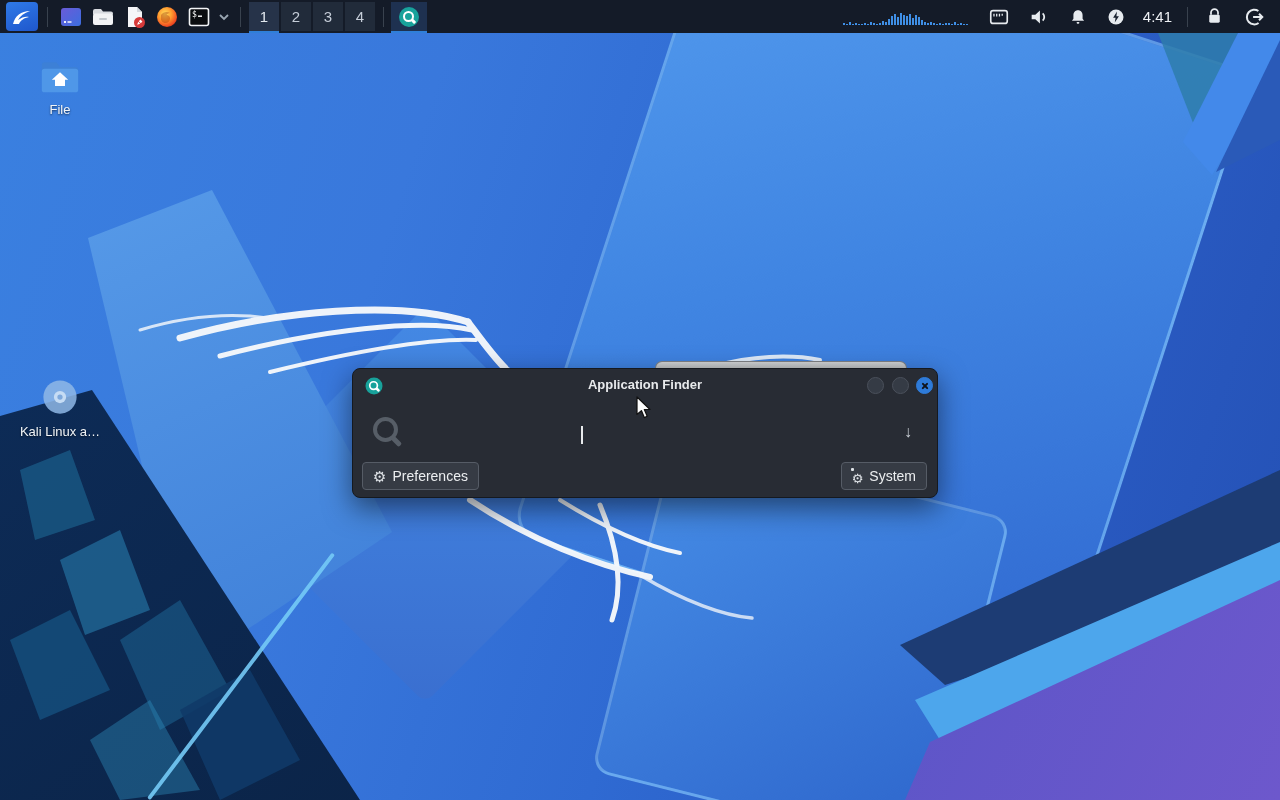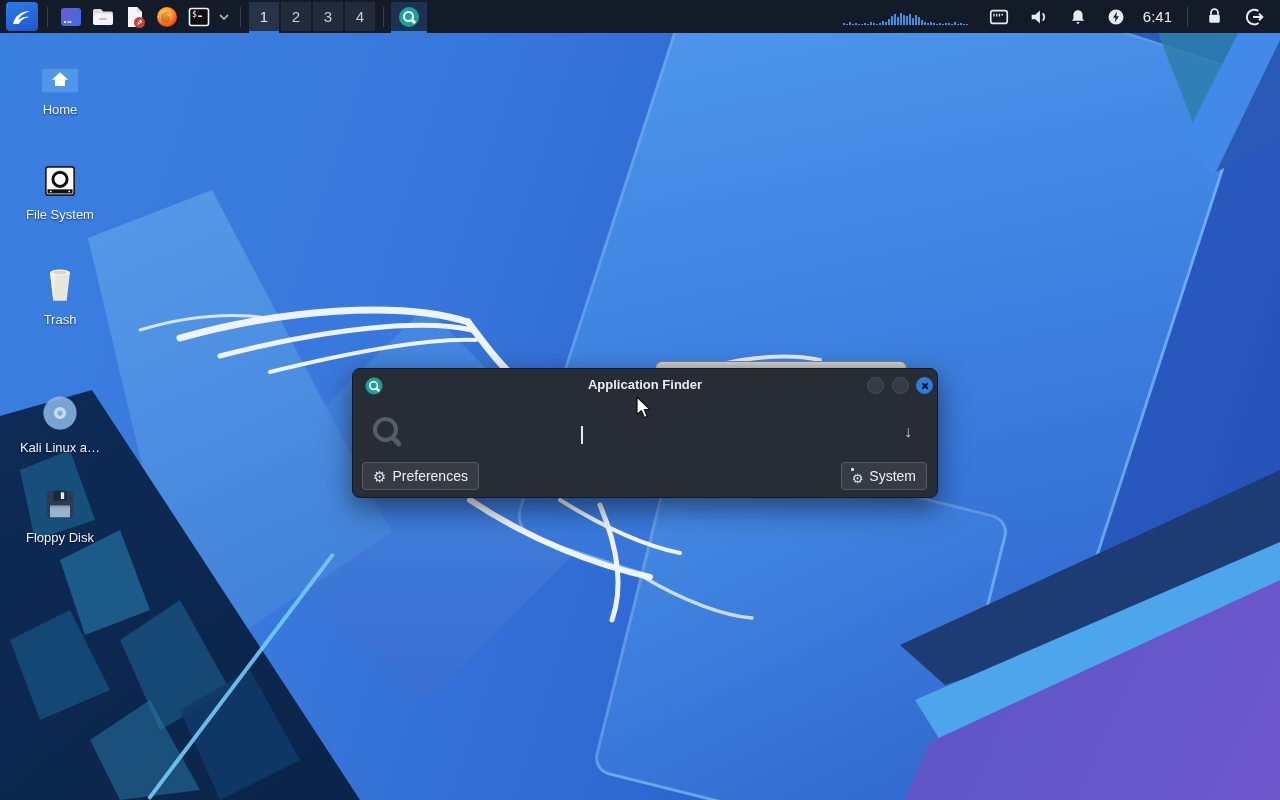--- a/index.html
+++ b/index.html
@@ -273,21 +273,21 @@
         <path d="M12,4 c-3.5,0 -5.5,2.6 -5.5,6 v4 l-1.8,2.6 h14.6 L17.5,14 v-4 c0,-3.4 -2,-6 -5.5,-6 Z" fill="#e7ebef"></path>
         <rect x="10.3" y="18" width="3.4" height="2" rx="1" fill="#e7ebef"></rect>
       </svg>
     </div>
     <div class="sicon">
       <svg width="20" height="20" viewBox="0 0 24 24">
         <circle cx="12" cy="12" r="9" fill="#e7ebef"></circle>
         <path d="M13.2,5.5 L8.5,13 h3 l-1,5.5 L15.5,11 h-3 Z" fill="#1a2230"></path>
       </svg>
     </div>
-    <div id="clock">6:41</div>
+    <div id="clock">4:41</div>
     <div class="psep"></div>
     <div class="sicon">
       <svg width="21" height="21" viewBox="0 0 24 24">
         <path d="M8,10 v-2.5 a4,4 0 0 1 8,0 V10" stroke="#e7ebef" stroke-width="2" fill="none"></path>
         <rect x="6" y="10" width="12" height="9" rx="1.5" fill="#e7ebef"></rect>
       </svg>
     </div>
     <div class="sicon">
       <svg width="22" height="22" viewBox="0 0 24 24">
         <path d="M16.8,5.5 a8,8 0 1 0 0.2,13" stroke="#e7ebef" stroke-width="2.2" fill="none"></path>
@@ -297,67 +297,32 @@
   </div>
 
   <div class="dicon" style="top:56px">
     <div class="art">
         <svg width="44" height="40" viewBox="0 0 48 44">
       <path d="M4,10 a3,3 0 0 1 3,-3 h13 l4,5 h17 a3,3 0 0 1 3,3 v2 H4 Z" fill="#3d80d6"></path>
       <rect x="4" y="14" width="40" height="26" rx="3" fill="#4f97e8"></rect>
       <path d="M24,18 l-9,8 h3.5 v7 h11 v-7 H33 Z" fill="#fff"></path>
     </svg>
       </div>
-    <div class="lbl">Home</div>
-  </div>
-  <div class="dicon" style="top:161px">
-    <div class="art">
-        <svg width="40" height="40" viewBox="0 0 48 48">
-      <rect x="7" y="7" width="34" height="34" rx="3" fill="#fafafa" stroke="#1a1a1a" stroke-width="2"></rect>
-      <circle cx="24" cy="22" r="8.5" fill="none" stroke="#111" stroke-width="3.5"></circle>
-      <rect x="9" y="34" width="30" height="5" fill="#111"></rect>
-      <circle cx="13" cy="36.5" r="1" fill="#fff"></circle>
-          <circle cx="35" cy="36.5" r="1" fill="#fff"></circle>
-    </svg>
-      </div>
-    <div class="lbl">File System</div>
-  </div>
-  <div class="dicon" style="top:264px">
-    <div class="art">
-        <svg width="40" height="42" viewBox="0 0 48 50">
-      <path d="M12,10 h24 l-4,34 h-16 Z" fill="#e9e6db"></path>
-      <path d="M12,10 h6 l-2,34 h-0 Z" fill="#f4f2ea"></path>
-      <ellipse cx="24" cy="10" rx="12" ry="3.6" fill="#f6f4ec"></ellipse>
-      <ellipse cx="24" cy="10" rx="8.5" ry="2.2" fill="#d8d4c6"></ellipse>
-    </svg>
-      </div>
-    <div class="lbl">Trash</div>
-  </div>
-  <div class="dicon" style="top:392px">
+    <div class="lbl">File</div>
+  </div>
+  <div class="dicon" style="top:376px">
     <div class="art">
         <svg width="42" height="42" viewBox="0 0 48 48">
       <circle cx="24" cy="24" r="19" fill="#8fb7e6" opacity=".85"></circle>
       <circle cx="24" cy="24" r="7" fill="#c6dcf4"></circle>
       <circle cx="24" cy="24" r="3" fill="#7fa9dc"></circle>
     </svg>
       </div>
     <div class="lbl">Kali Linux a…</div>
   </div>
-  <div class="dicon" style="top:484px">
-    <div class="art">
-        <svg width="40" height="40" viewBox="0 0 48 48">
-      <path d="M8,8 h28 l4,4 v28 h-32 Z" fill="#2c3a57"></path>
-      <rect x="16" y="8" width="16" height="12" rx="1" fill="#1d2840"></rect>
-      <rect x="25" y="10" width="4" height="8" fill="#e8ecf2"></rect>
-      <rect x="12" y="26" width="24" height="14" rx="1" fill="#9db3cd"></rect>
-      <rect x="12" y="26" width="24" height="3" fill="#8aa2bf"></rect>
-    </svg>
-      </div>
-    <div class="lbl">Floppy Disk</div>
-  </div>
 
   <div id="bg-window" class="abs"></div>
 
   <div id="dialog" class="abs">
     <div id="titlebar">
       <span id="win-icon" class="teal-badge"></span>
       <div id="win-title">Application Finder</div>
       <div id="btn-min" class="wbtn"></div>
       <div id="btn-max" class="wbtn"></div>
       <div id="btn-close" class="wbtn"></div>

